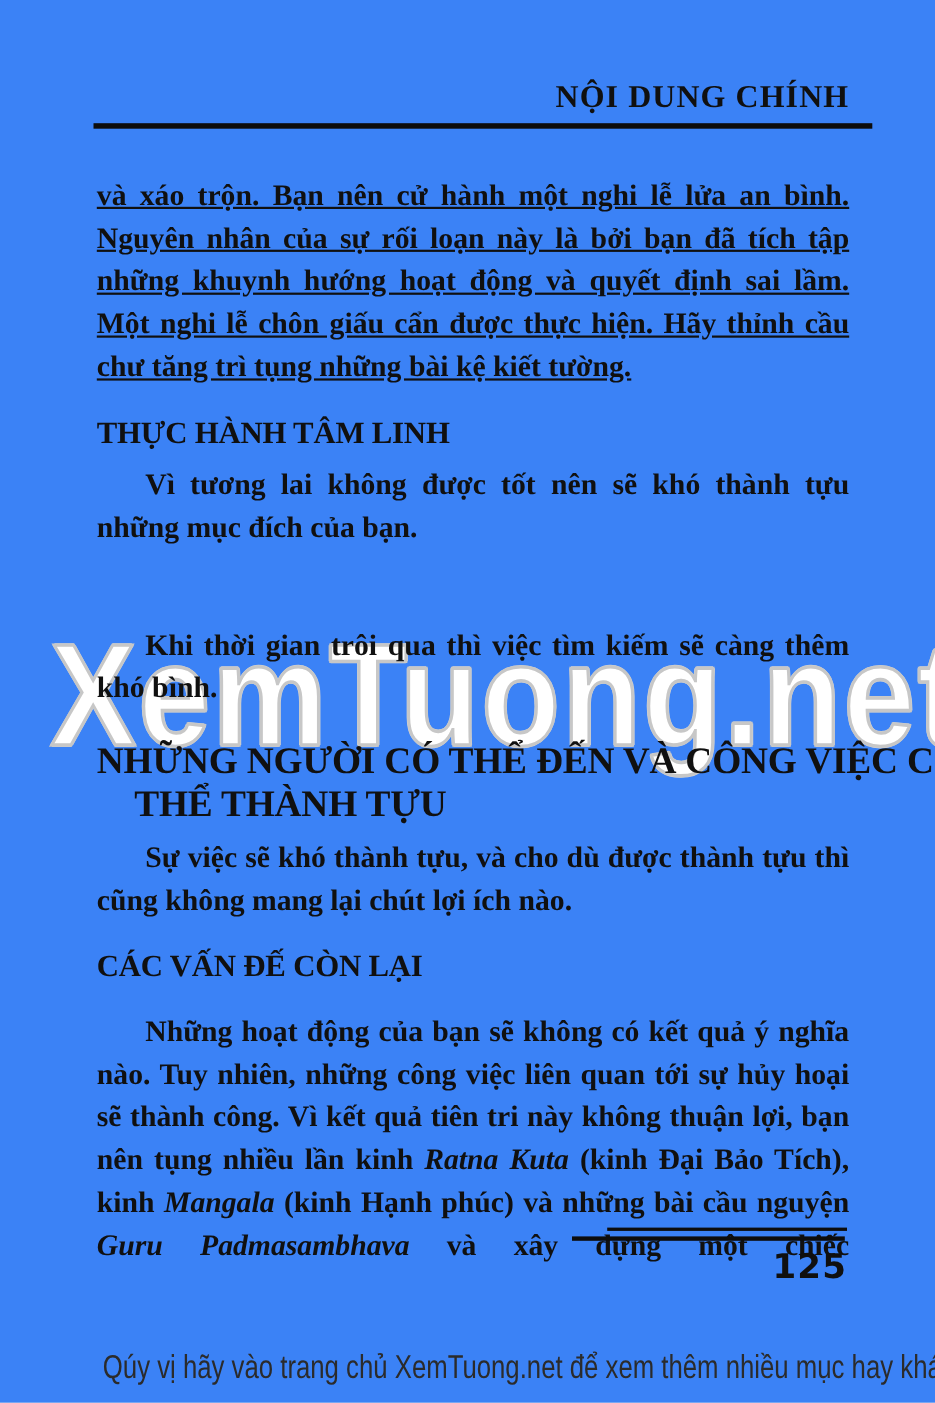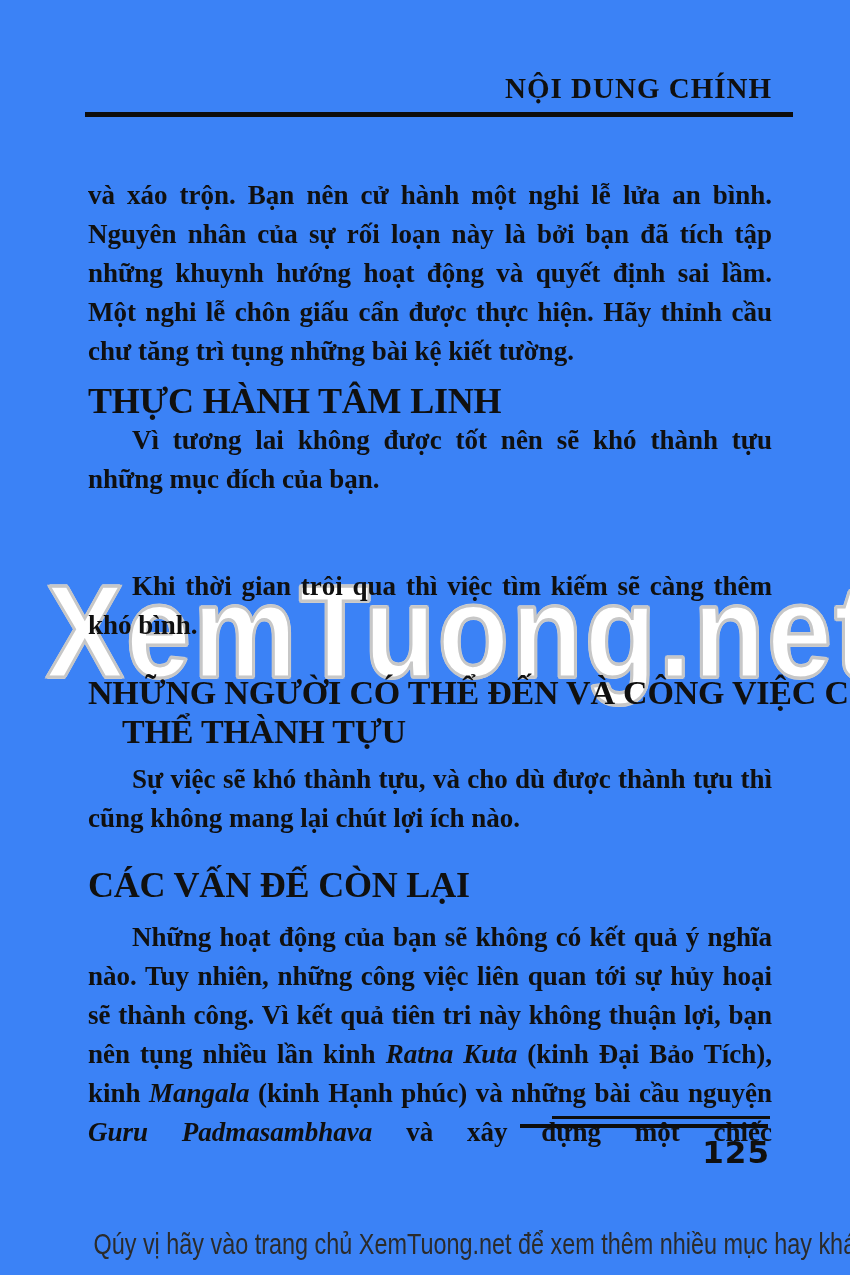--- a/index.html
+++ b/index.html
@@ -66,34 +66,34 @@
   }
   .para {
     font-size: 27px;
     font-weight: bold;
     line-height: 39px;
     text-align: justify;
   }
   .para.indent { text-indent: 44px; }
   .para.justify-last { text-align-last: justify; }
   .heading {
-    font-size: 36px;
+    font-size: 28px;
     font-weight: bold;
     line-height: 39px;
     letter-spacing: -0.2px;
     white-space: pre;
   }
   .heading.hang {
     padding-left: 34px;
     text-indent: -34px;
     font-size: 34px;
   }
   .italic { font-style: italic; }
 
-  .intro          { top: 149px; }
+  .intro          { top: 131px; text-decoration: underline; }
   .h-sec1         { top: 352px; }
   .p-sec1         { top: 394px; }
   .h-sec2         { top: 497px; }
   .p-sec2         { top: 540px; }
   .h-sec3         { top: 645px; }
   .p-sec3         { top: 733px; }
   .h-sec4         { top: 836px; }
   .p-sec4         { top: 891px; }
 
   

